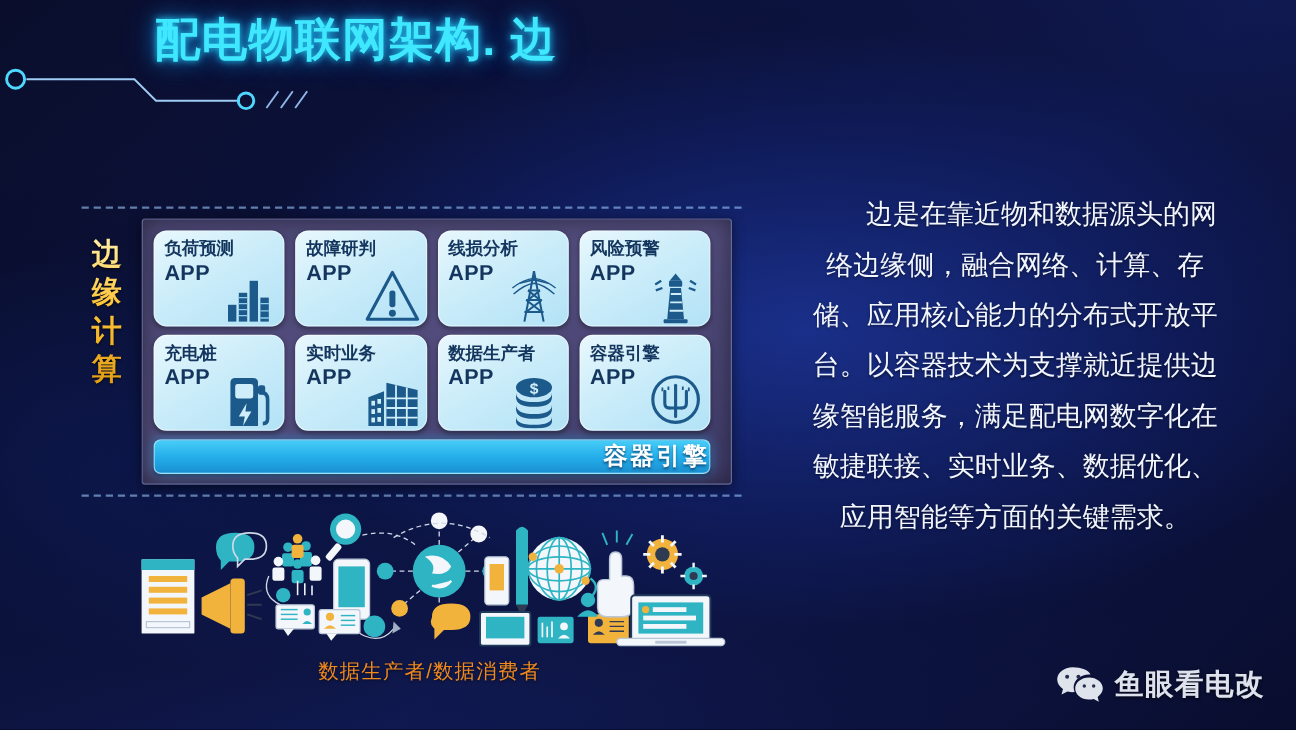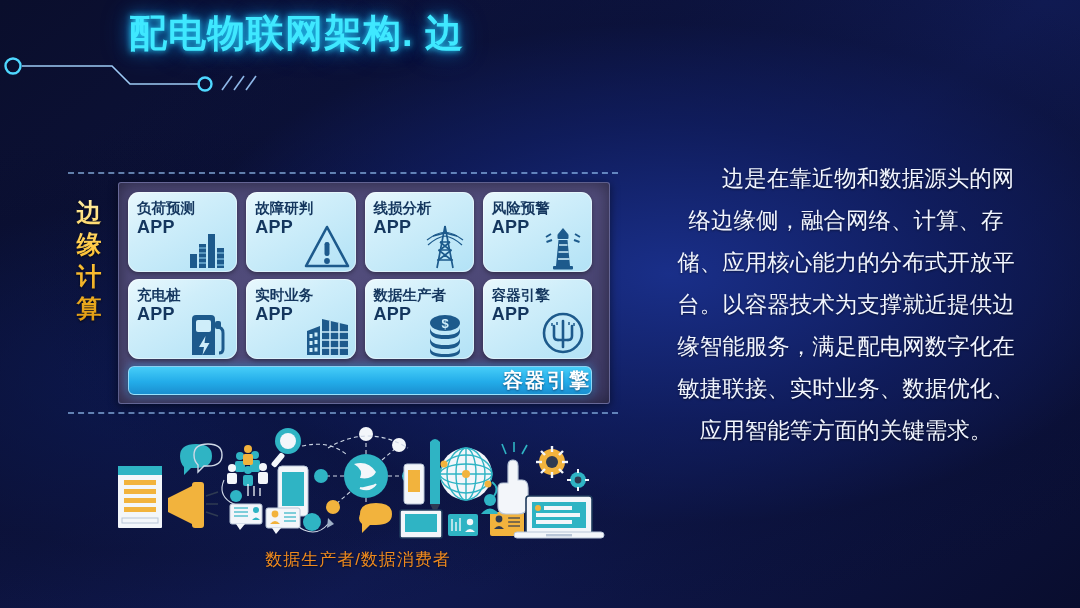--- a/index.html
+++ b/index.html
@@ -563,14 +563,27 @@
         <rect x="406" y="114" width="90" height="6" rx="3" class="w" stroke="#b9c6d8"></rect>
         <rect x="438" y="116" width="26" height="2.4" fill="#b9c6d8"></rect>
       </g>
     </svg>
   </div>
 
   <div class="caption">数据生产者/数据消费者</div>
 
   <div class="body-text">边是在靠近物和数据源头的网络边缘侧，融合网络、计算、存储、应用核心能力的分布式开放平台。以容器技术为支撑就近提供边缘智能服务，满足配电网数字化在敏捷联接、实时业务、数据优化、应用智能等方面的关键需求。</div>
 
+  <div class="watermark">
+    <span class="wm-icon">
+      <svg viewBox="0 0 40 32" width="40" height="32">
+        <path d="M14 2 C6.5 2 1 6.7 1 12.3 c0 3.2 1.9 6 4.8 7.9 L4.6 24.8 l5 -2.6 c1.4 .4 2.9 .6 4.4 .6 .5 0 1 0 1.5 -.06 C15 21.3 14.7 20 14.7 18.7 14.7 12.6 20.6 8 27.5 8 c.4 0 .9 0 1.3 .05 C27.2 4.4 21.2 2 14 2 Z" fill="#f0f3f9"></path>
+        <circle cx="9.3" cy="10" r="1.7" fill="#2a3050"></circle>
+        <circle cx="18.7" cy="10" r="1.7" fill="#2a3050"></circle>
+        <path d="M39 19.8 c0 -5.1 -5.1 -9.2 -11.5 -9.2 -6.4 0 -11.5 4.1 -11.5 9.2 0 5.1 5.1 9.2 11.5 9.2 1.4 0 2.7 -.2 3.9 -.6 l4.3 2.3 -1 -3.9 C37.3 24.9 39 22.5 39 19.8 Z" fill="#f0f3f9"></path>
+        <circle cx="23.6" cy="17.6" r="1.45" fill="#2a3050"></circle>
+        <circle cx="31.4" cy="17.6" r="1.45" fill="#2a3050"></circle>
+      </svg>
+    </span>
+    <span class="wm-text">鱼眼看电改</span>
+  </div>
 
 </div>
 
 </body></html>

